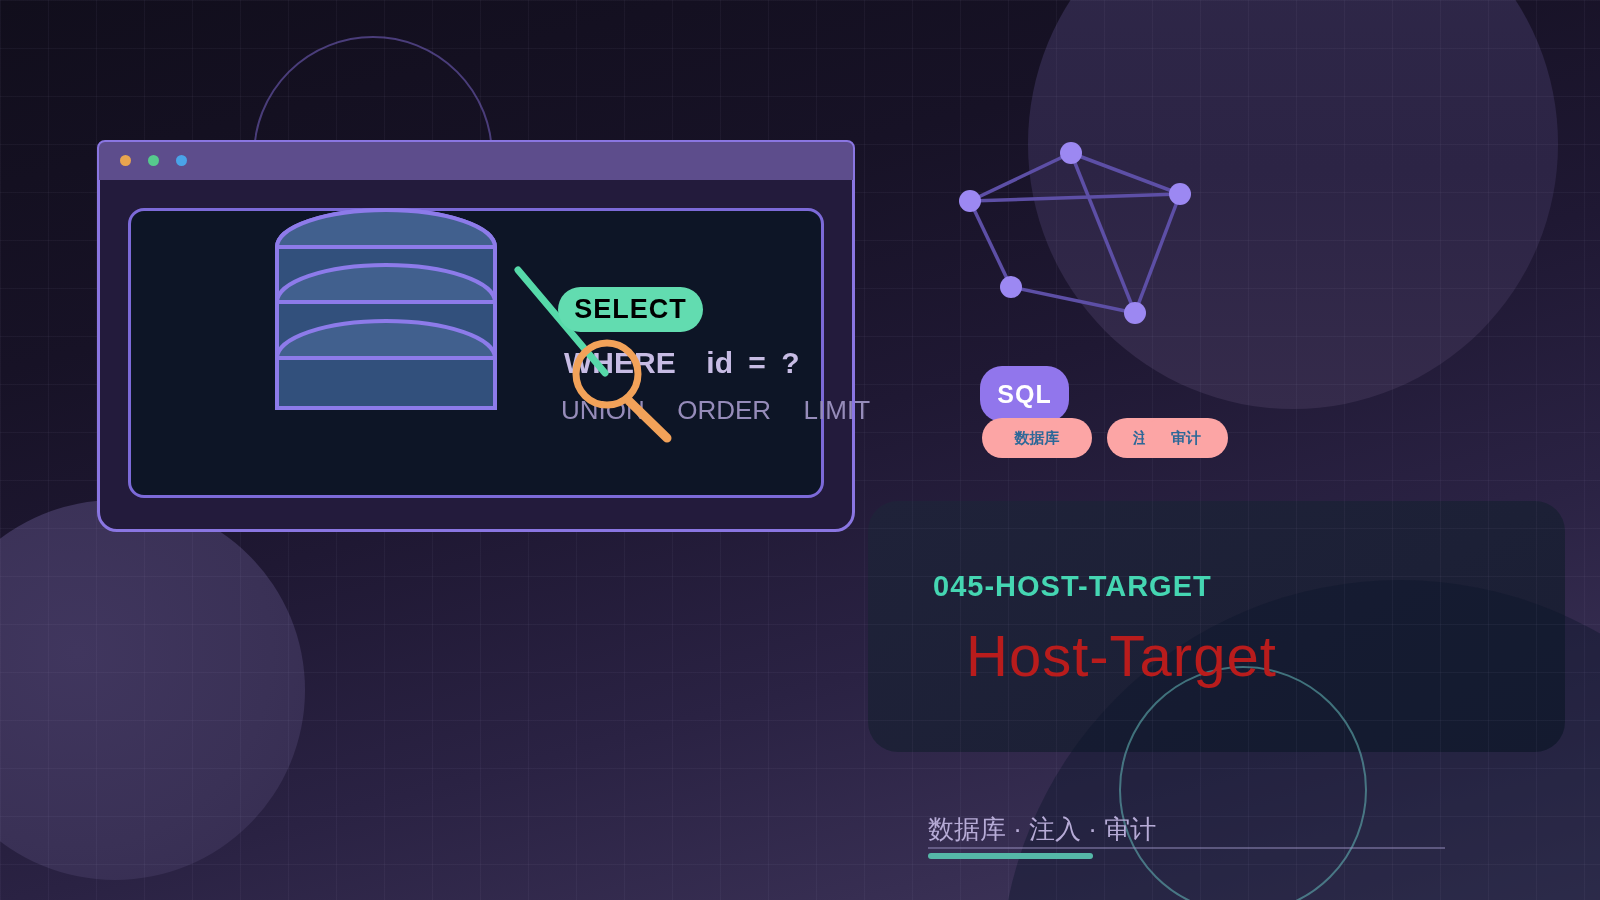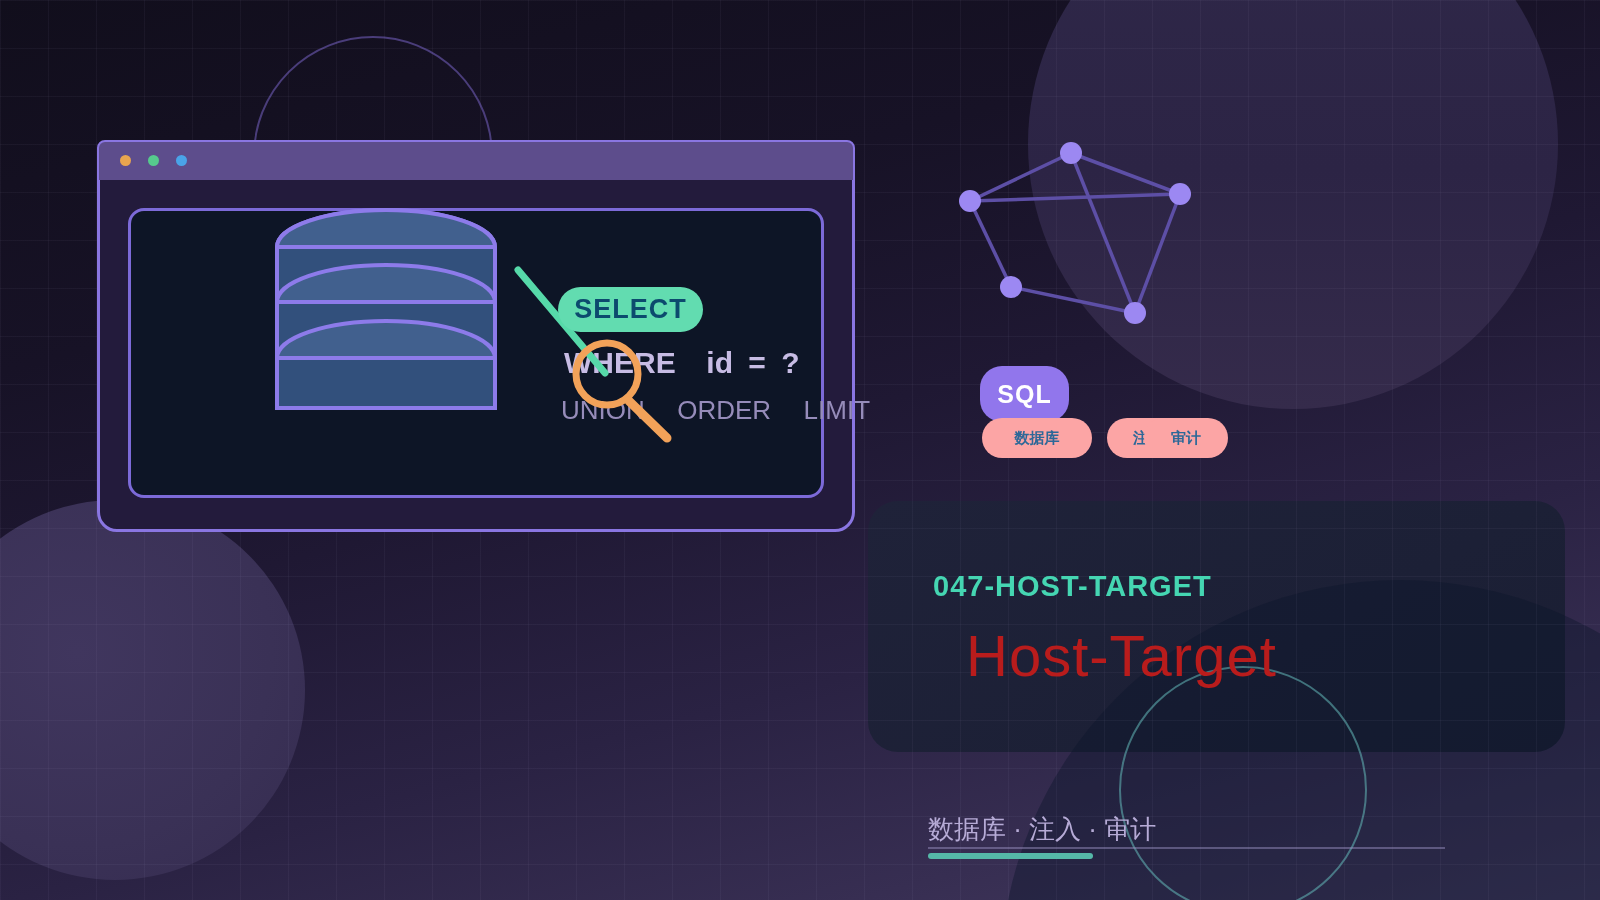--- a/index.html
+++ b/index.html
@@ -39,21 +39,21 @@
   .dot1 { left:21px; background:#e8a54f; }
   .dot2 { left:49px; background:#56c98d; }
   .dot3 { left:77px; background:#4aa3e8; }
   .panel { position:absolute; left:28px; top:65px; width:696px; height:290px;
     background:#0d1526; border:3px solid #7c6ad8; border-radius:16px; }
 
   .fg-svg { left:90px; top:130px; width:780px; height:410px; z-index:12; pointer-events:none; }
 
   .select-badge { left:558px; top:287px; width:145px; height:45px; z-index:13;
     background:#62dcb0; border-radius:23px; display:flex; align-items:center; justify-content:center;
-    color:#0c4a6e; font-size:27px; font-weight:bold; letter-spacing:1px; }
+    color:#000000; font-size:27px; font-weight:bold; letter-spacing:1px; }
   .where-text { left:564px; top:346px; z-index:11; color:#c7bce4;
     font-size:30px; font-weight:bold; word-spacing:7px; white-space:pre; }
   .union-text { left:561px; top:395px; z-index:11; color:#968cba;
     font-size:26px; word-spacing:9px; white-space:pre; }
 
   
   .graph-svg { left:920px; top:120px; width:300px; height:230px; z-index:10; }
 
   
   .sql-badge { left:980px; top:366px; width:89px; height:56px; z-index:10;
@@ -137,18 +137,18 @@
     <circle cx="215" cy="193" r="11"></circle>
   </g>
 </svg>
 
 <div class="abs sql-badge">SQL</div>
 <div class="abs chip chip-1">数据库</div>
 <div class="abs chip chip-2">注入</div>
 <div class="abs chip chip-3">审计</div>
 
 <div class="abs card"></div>
-<div class="abs card-code">047-HOST-TARGET</div>
+<div class="abs card-code">045-HOST-TARGET</div>
 <div class="abs card-title">Host-Target</div>
 
 <div class="abs footer-tags">数据库 · 注入 · 审计</div>
 <div class="abs footer-line"></div>
 <div class="abs footer-underline"></div>
 
 </body></html>

